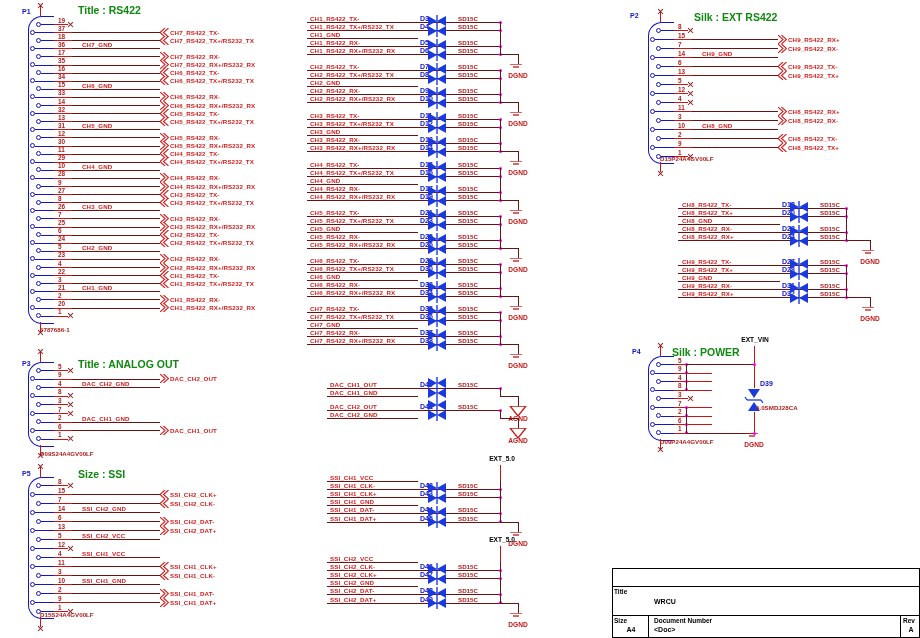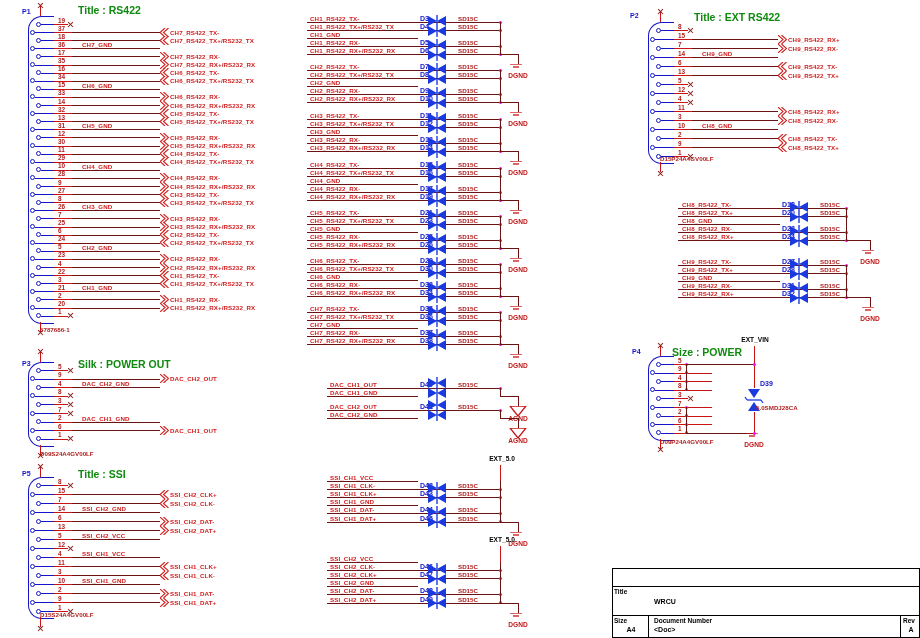--- a/index.html
+++ b/index.html
@@ -349,21 +349,21 @@
       <path d="M0,0 L5,4.5 L0,9 M3.5,0 L8.5,4.5 L3.5,9" stroke="#d02020" fill="none" stroke-width="1.1"></path>
     </svg>
     <span class="netlbl" style="left: 170px; top: 304px; position: absolute;">CH1_RS422_RX+/RS232_RX</span>
     <div class="pincirc" style="left: 36px; top: 313.1px;"></div>
     <div class="pinstub" style="left: 41px; top: 315.6px; width: 13px;"></div>
     <span class="pinnum" style="left: 58px; top: 308.1px; position: absolute;">1</span>
     <div style="position: absolute; left: 54px; top: 315.6px; width: 14px; height: 1px; background: rgb(200, 20, 20);"></div>
     <div class="ncx" style="left: 66.5px; top: 312.1px;"></div>
     <div class="connbody" style="left: 648px; top: 22px; width: 26px; height: 142px;"></div>
     <span class="connref" style="left: 630px; top: 12px; position: absolute;">P2</span>
-    <span class="silk" style="left: 694px; top: 11px; position: absolute;">Title : EXT RS422</span>
+    <span class="silk" style="left: 694px; top: 11px; position: absolute;">Silk : EXT RS422</span>
     <span class="partnum" style="left: 660px; top: 155px; position: absolute;">D15P24A4GV00LF</span>
     <div style="position: absolute; left: 660.48px; top: 12px; width: 1px; height: 10px; background: rgb(200, 20, 20);"></div>
     <div class="ncx" style="left: 656.98px; top: 7.5px;"></div>
     <div style="position: absolute; left: 660.48px; top: 162px; width: 1px; height: 10px; background: rgb(200, 20, 20);"></div>
     <div class="ncx" style="left: 656.98px; top: 169.5px;"></div>
     <div class="pincirc" style="left: 656px; top: 27.5px;"></div>
     <div class="pinstub" style="left: 661px; top: 30px; width: 13px;"></div>
     <span class="pinnum" style="left: 678px; top: 22.5px; position: absolute;">8</span>
     <div style="position: absolute; left: 674px; top: 30px; width: 14px; height: 1px; background: rgb(200, 20, 20);"></div>
     <div class="ncx" style="left: 686.5px; top: 26.5px;"></div>
@@ -466,21 +466,21 @@
       <path d="M8.5,0 L3.5,4.5 L8.5,9 M5,0 L0,4.5 L5,9" stroke="#d02020" fill="none" stroke-width="1.1"></path>
     </svg>
     <span class="netlbl" style="left: 788px; top: 143.5px; position: absolute;">CH8_RS422_TX+</span>
     <div class="pincirc" style="left: 656px; top: 153.5px;"></div>
     <div class="pinstub" style="left: 661px; top: 156px; width: 13px;"></div>
     <span class="pinnum" style="left: 678px; top: 148.5px; position: absolute;">1</span>
     <div style="position: absolute; left: 674px; top: 156px; width: 14px; height: 1px; background: rgb(200, 20, 20);"></div>
     <div class="ncx" style="left: 686.5px; top: 152.5px;"></div>
     <div class="connbody" style="left: 28px; top: 362px; width: 26px; height: 84.8px;"></div>
     <span class="connref" style="left: 22px; top: 360px; position: absolute;">P3</span>
-    <span class="silk" style="left: 78px; top: 358px; position: absolute;">Silk : POWER OUT</span>
+    <span class="silk" style="left: 78px; top: 358px; position: absolute;">Title : ANALOG OUT</span>
     <span class="partnum" style="left: 40px; top: 450px; position: absolute;">D09S24A4GV00LF</span>
     <div style="position: absolute; left: 40.48px; top: 352px; width: 1px; height: 10px; background: rgb(200, 20, 20);"></div>
     <div class="ncx" style="left: 36.98px; top: 347.5px;"></div>
     <div style="position: absolute; left: 40.48px; top: 444.8px; width: 1px; height: 10px; background: rgb(200, 20, 20);"></div>
     <div class="ncx" style="left: 36.98px; top: 452.3px;"></div>
     <div class="pincirc" style="left: 36px; top: 367.5px;"></div>
     <div class="pinstub" style="left: 41px; top: 370px; width: 13px;"></div>
     <span class="pinnum" style="left: 58px; top: 362.5px; position: absolute;">5</span>
     <div style="position: absolute; left: 54px; top: 370px; width: 14px; height: 1px; background: rgb(200, 20, 20);"></div>
     <div class="ncx" style="left: 66.5px; top: 366.5px;"></div>
@@ -529,21 +529,21 @@
       <path d="M0,0 L5,4.5 L0,9 M3.5,0 L8.5,4.5 L3.5,9" stroke="#d02020" fill="none" stroke-width="1.1"></path>
     </svg>
     <span class="netlbl" style="left: 170px; top: 426.7px; position: absolute;">DAC_CH1_OUT</span>
     <div class="pincirc" style="left: 36px; top: 436.3px;"></div>
     <div class="pinstub" style="left: 41px; top: 438.8px; width: 13px;"></div>
     <span class="pinnum" style="left: 58px; top: 431.3px; position: absolute;">1</span>
     <div style="position: absolute; left: 54px; top: 438.8px; width: 14px; height: 1px; background: rgb(200, 20, 20);"></div>
     <div class="ncx" style="left: 66.5px; top: 435.3px;"></div>
     <div class="connbody" style="left: 648px; top: 356px; width: 26px; height: 84.8px;"></div>
     <span class="connref" style="left: 632px; top: 348px; position: absolute;">P4</span>
-    <span class="silk" style="left: 672px; top: 346px; position: absolute;">Size : POWER</span>
+    <span class="silk" style="left: 672px; top: 346px; position: absolute;">Silk : POWER</span>
     <span class="partnum" style="left: 660px; top: 438px; position: absolute;">D09P24A4GV00LF</span>
     <div style="position: absolute; left: 660.48px; top: 346px; width: 1px; height: 10px; background: rgb(200, 20, 20);"></div>
     <div class="ncx" style="left: 656.98px; top: 341.5px;"></div>
     <div style="position: absolute; left: 660.48px; top: 438.8px; width: 1px; height: 10px; background: rgb(200, 20, 20);"></div>
     <div class="ncx" style="left: 656.98px; top: 446.3px;"></div>
     <div class="pincirc" style="left: 656px; top: 361.5px;"></div>
     <div class="pinstub" style="left: 661px; top: 364px; width: 13px;"></div>
     <span class="pinnum" style="left: 678px; top: 356.5px; position: absolute;">5</span>
     <div style="position: absolute; left: 674px; top: 364px; width: 38px; height: 1px; background: rgb(200, 20, 20);"></div>
     <div class="pincirc" style="left: 650px; top: 370.1px;"></div>
@@ -574,21 +574,21 @@
     <div class="pincirc" style="left: 650px; top: 421.7px;"></div>
     <div class="pinstub" style="left: 655px; top: 424.2px; width: 19px;"></div>
     <span class="pinnum" style="left: 678px; top: 416.7px; position: absolute;">6</span>
     <div style="position: absolute; left: 674px; top: 424.2px; width: 38px; height: 1px; background: rgb(200, 20, 20);"></div>
     <div class="pincirc" style="left: 656px; top: 430.3px;"></div>
     <div class="pinstub" style="left: 661px; top: 432.8px; width: 13px;"></div>
     <span class="pinnum" style="left: 678px; top: 425.3px; position: absolute;">1</span>
     <div style="position: absolute; left: 674px; top: 432.8px; width: 38px; height: 1px; background: rgb(200, 20, 20);"></div>
     <div class="connbody" style="left: 28px; top: 477px; width: 26px; height: 142px;"></div>
     <span class="connref" style="left: 22px; top: 470px; position: absolute;">P5</span>
-    <span class="silk" style="left: 78px; top: 468px; position: absolute;">Title : SSI</span>
+    <span class="silk" style="left: 78px; top: 468px; position: absolute;">Size : SSI</span>
     <span class="partnum" style="left: 40px; top: 611px; position: absolute;">D15S24A4GV00LF</span>
     <div style="position: absolute; left: 40.48px; top: 467px; width: 1px; height: 10px; background: rgb(200, 20, 20);"></div>
     <div class="ncx" style="left: 36.98px; top: 462.5px;"></div>
     <div style="position: absolute; left: 40.48px; top: 617px; width: 1px; height: 10px; background: rgb(200, 20, 20);"></div>
     <div class="ncx" style="left: 36.98px; top: 624.5px;"></div>
     <div class="pincirc" style="left: 36px; top: 482.5px;"></div>
     <div class="pinstub" style="left: 41px; top: 485px; width: 13px;"></div>
     <span class="pinnum" style="left: 58px; top: 477.5px; position: absolute;">8</span>
     <div style="position: absolute; left: 54px; top: 485px; width: 14px; height: 1px; background: rgb(200, 20, 20);"></div>
     <div class="ncx" style="left: 66.5px; top: 481.5px;"></div>

